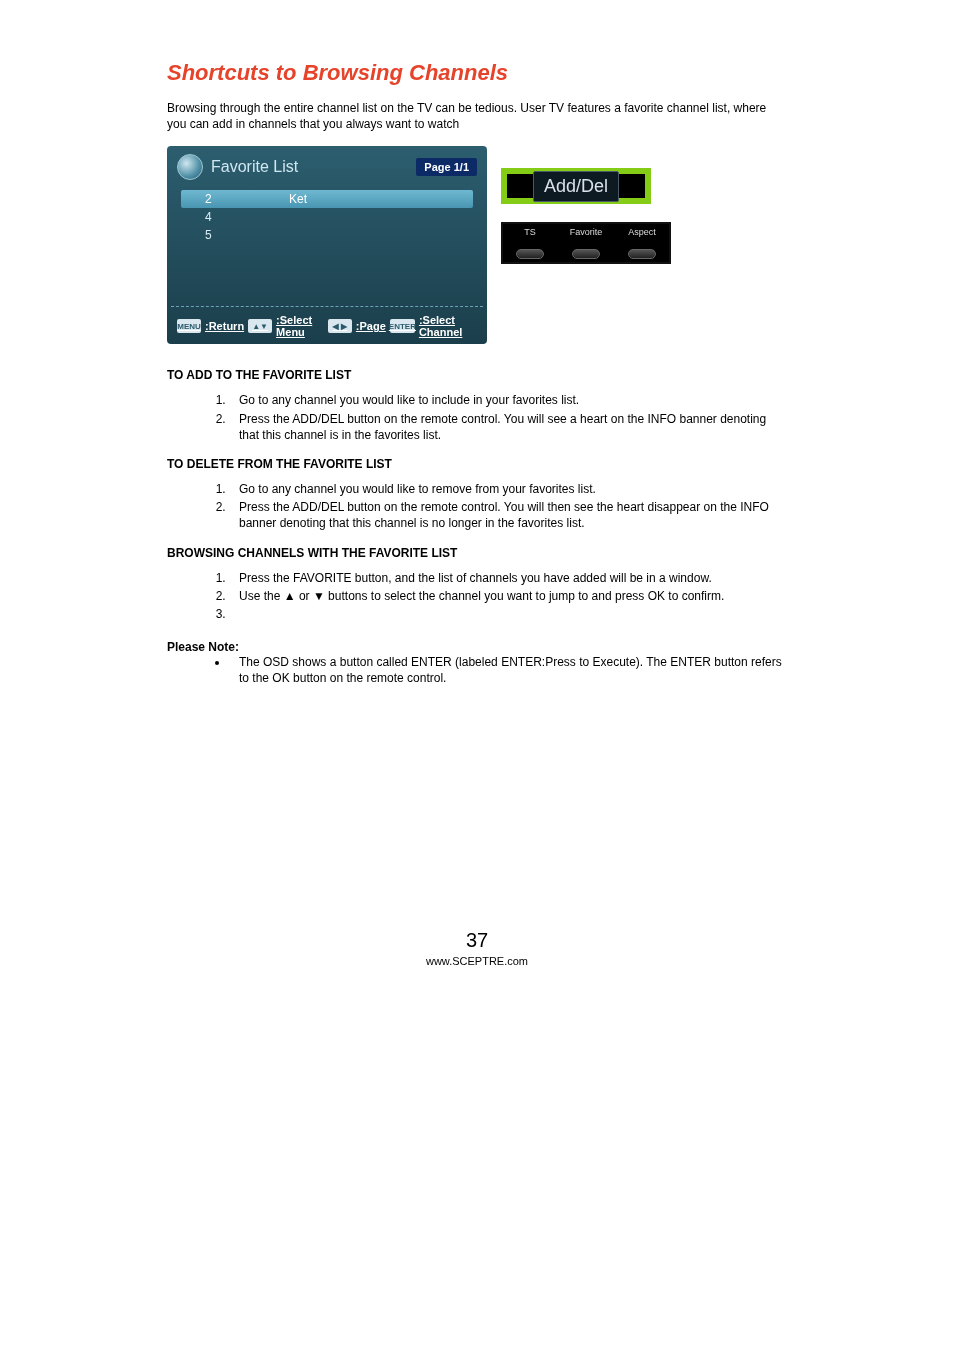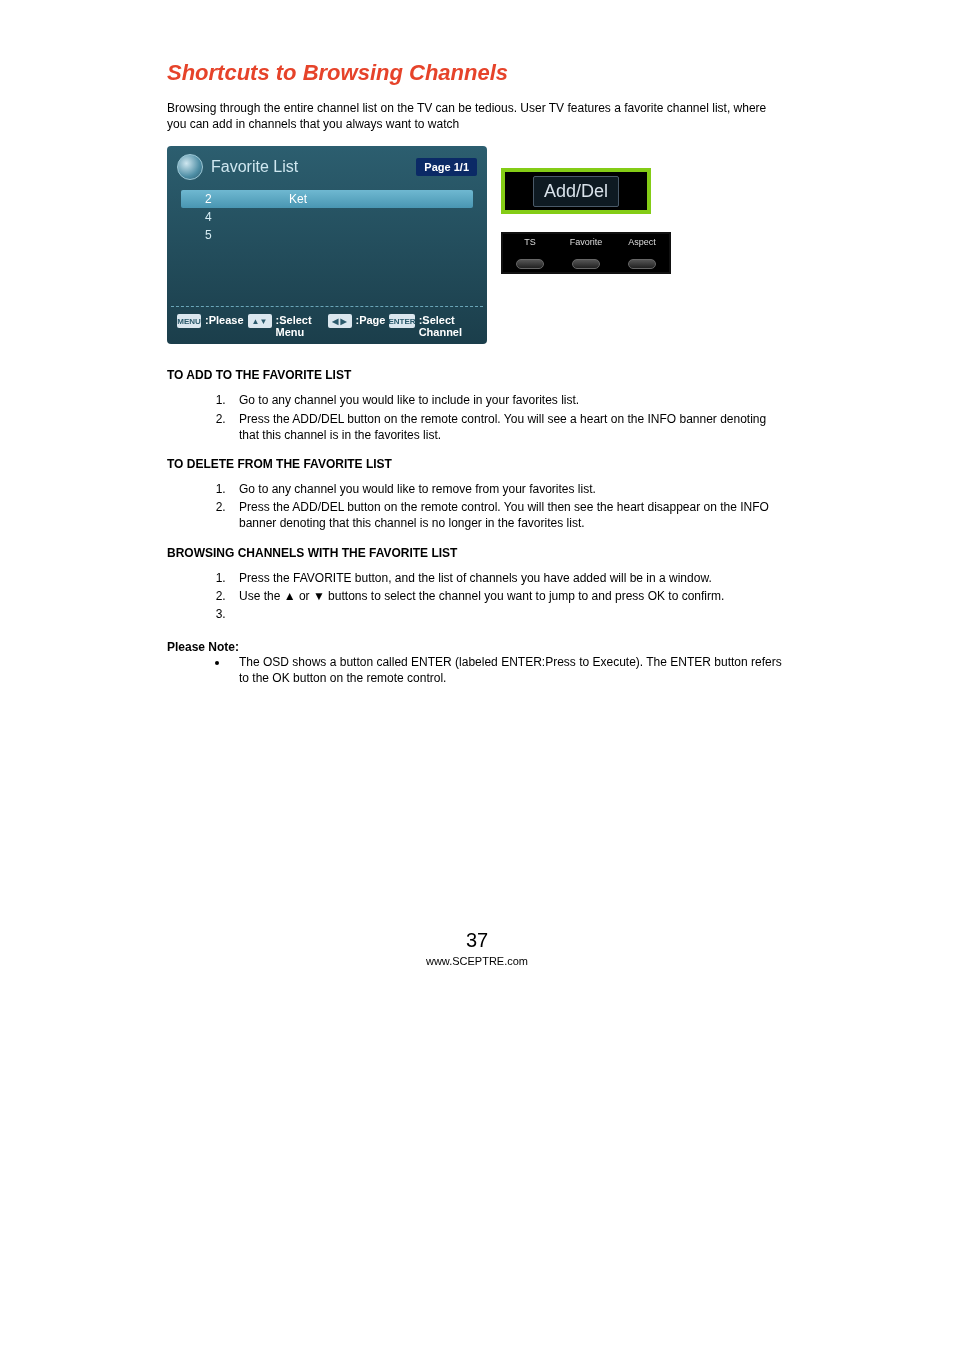--- a/index.html
+++ b/index.html
@@ -70,38 +70,39 @@
     .osd-row { display:flex; gap:70px; padding:2px 0; }
     .osd-row.sel { background: linear-gradient(#6fb8d1,#4996b2); margin-left:-24px; padding-left:24px; border-radius:2px; }
     .osd-row .ch { color:#d7edf4; width:14px; }
     .osd-row .lbl { color:#d7edf4; }
     .osd-row.sel .ch, .osd-row.sel .lbl { color:#fff; }
     .osd-divider {
       border-top: 1px dashed #6aa5b7;
       margin: 54px -6px 4px -6px;
     }
     .osd-footer {
-      display:flex; gap:4px;
+      display:flex; align-items:center; gap:4px;
       font-size: 11px; font-weight: bold; color:#fff;
       padding: 3px 0 2px 0;
       flex-wrap: nowrap;
+      text-decoration: underline;
     }
     .kbd {
       display:inline-flex; align-items:center; justify-content:center;
       min-width:24px; height:14px; padding:0 3px;
       background:#dbe7ef; color:#2b5a6c; border-radius:2px;
       font-size:8px; font-weight:bold;
     }
     .right-figs {
       display:flex; flex-direction:column; gap:18px; padding-top:22px;
     }
     .adddel {
-      background:#000; width:150px; height:46px;
+      background:#000; width:150px; height:36px;
       display:flex; align-items:center; justify-content:center;
-      border:4px solid #84cc16;
+      border:6px solid #84cc16;
     }
     .adddel .chip {
       font-family: Arial,sans-serif; font-size:18px; color:#d9e2ea;
       padding:4px 10px; border:1px solid #4a5a69; background:#0e1a22;
       border-radius:2px;
     }
     .remote {
       background:#000; width:170px; height:42px;
       display:flex; align-items:center; justify-content:space-around;
       color:#ddd; font-size:9px;
@@ -159,21 +160,21 @@
         <div class="osd-row">
           <span class="ch">4</span>
         </div>
         <div class="osd-row">
           <span class="ch">5</span>
         </div>
       </div>
       <div class="osd-divider"></div>
       <div class="osd-footer">
         <span class="kbd">MENU</span>
-        <span>:Please</span>
+        <span>:Return</span>
         <span class="kbd">▲▼</span>
         <span>:Select Menu</span>
         <span class="kbd">◀ ▶</span>
         <span>:Page</span>
         <span class="kbd">ENTER</span>
         <span>:Select Channel</span>
       </div>
     </div>
 
     <div class="right-figs">

